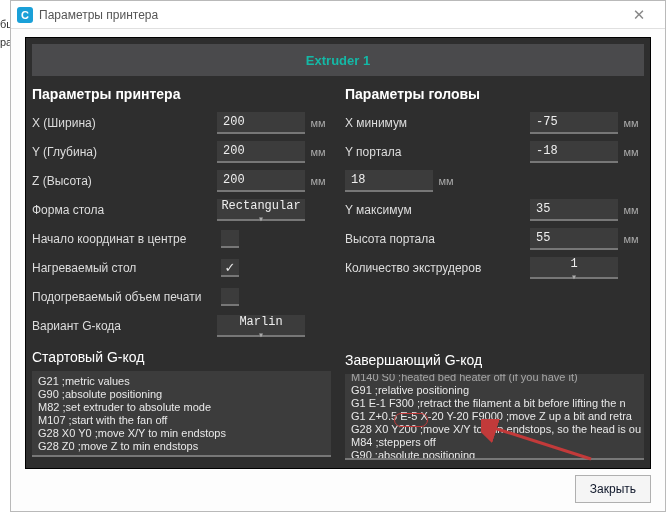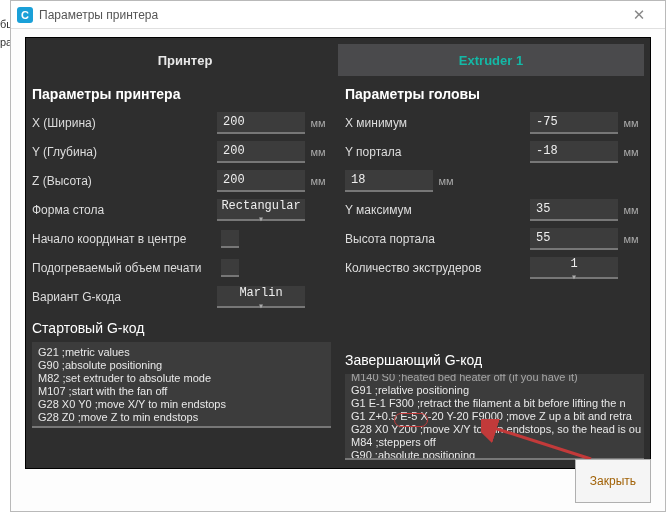--- a/index.html
+++ b/index.html
@@ -190,23 +190,23 @@
   }
 
   .footer {
     position: absolute;
     right: 14px;
     bottom: 8px;
   }
   .close-btn {
     background: #f5f5f5;
     border: 1px solid #b0b0b0;
-    padding: 14px 14px;
-    font-size: 12px;
-    color: #a16207;
+    padding: 6px 14px;
+    font-size: 12px;
+    color: #0f172a;
     cursor: pointer;
   }
 </style>
 </head>
 <body>
 
 <div class="left-strip">
   <div style="margin-top:18px">бщ</div>
   <div style="margin-top:6px">ра</div>
 </div>
@@ -214,21 +214,20 @@
 <div class="window">
   <div class="titlebar">
     <div class="app-icon">C</div>
     <span>Параметры принтера</span>
     <span class="spacer"></span>
     <div class="close-x">✕</div>
   </div>
 
   <div class="panel">
     <div class="tabs">
-      <div class="tab active">Принтер</div>
       <div class="tab inactive">Extruder 1</div>
     </div>
 
     <div class="columns">
 
       <div class="col">
         <div class="section-title">Параметры принтера</div>
 
         <div class="row">
           <label>X (Ширина)</label>
@@ -256,20 +255,27 @@
           <div class="field sel">
             <span>Rectangular</span>
             <span class="chev">▾</span>
           </div>
           <span class="unit"></span>
         </div>
         <div class="row">
           <label>Начало координат в центре</label>
           <div class="chk-wrap">
               <div class="chk"></div>
+            </div>
+          <span class="unit"></span>
+        </div>
+        <div class="row">
+          <label>Нагреваемый стол</label>
+          <div class="chk-wrap">
+              <div class="chk">✓</div>
             </div>
           <span class="unit"></span>
         </div>
         <div class="row">
           <label>Подогреваемый объем печати</label>
           <div class="chk-wrap">
               <div class="chk"></div>
             </div>
           <span class="unit"></span>
         </div>

